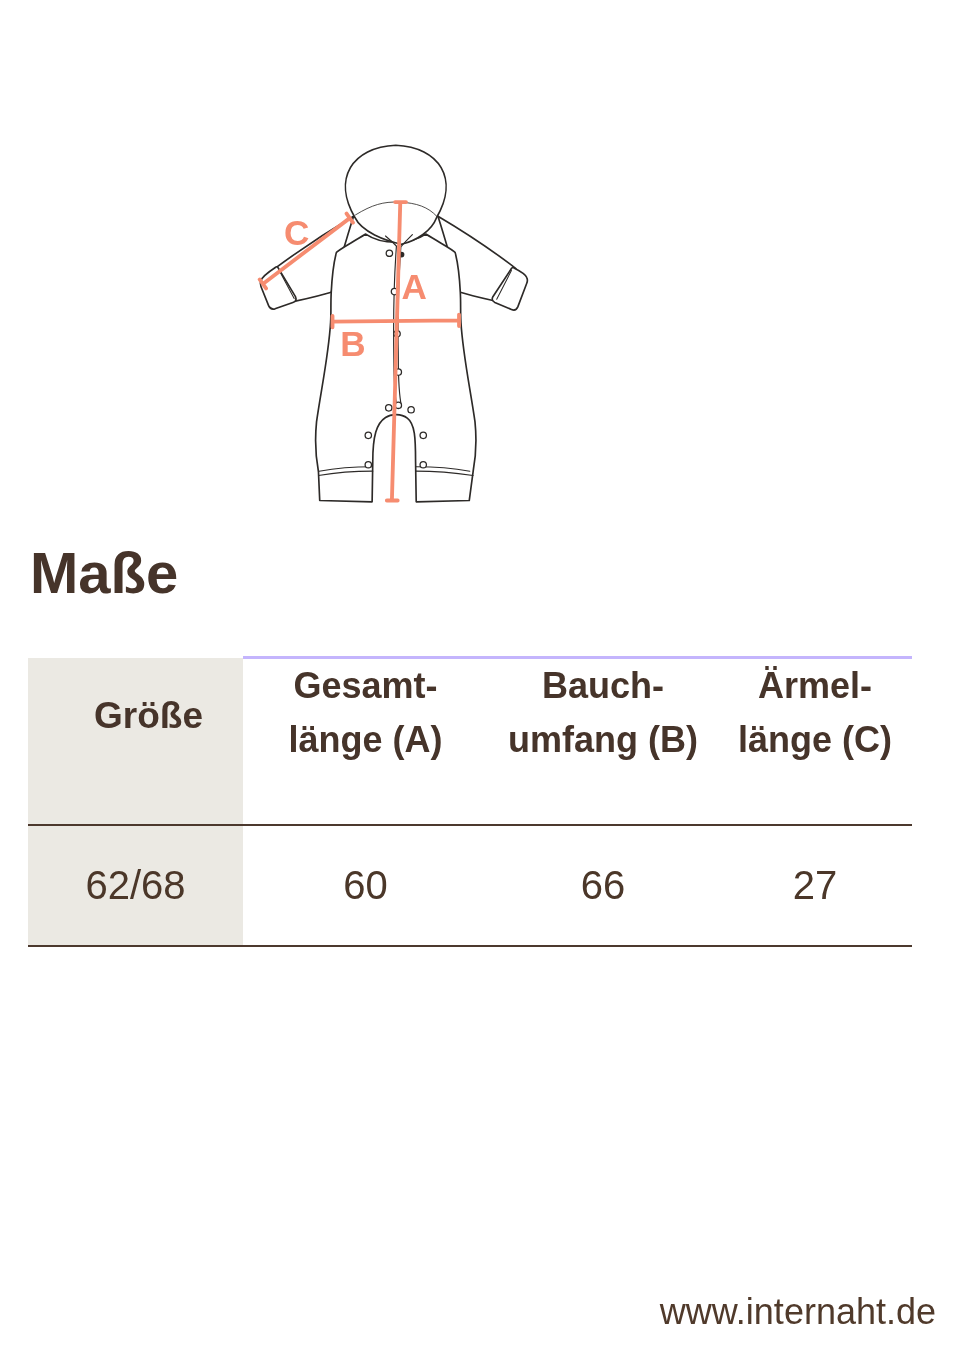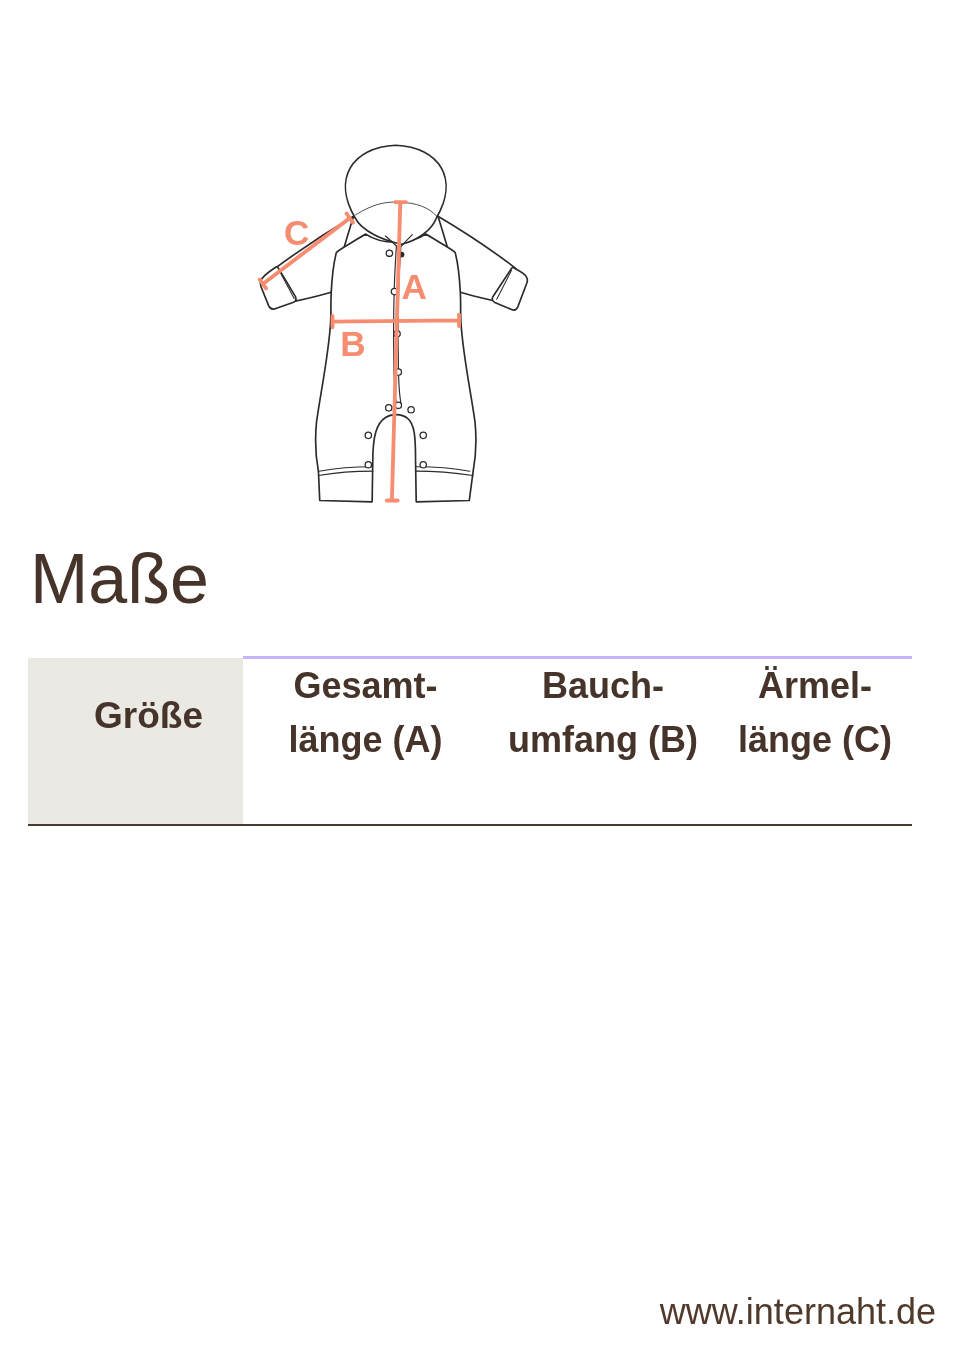--- a/index.html
+++ b/index.html
@@ -2,21 +2,21 @@
 <html><head>
 <meta charset="utf-8">
 <style>
   html,body { margin:0; padding:0; background:#ffffff; }
   .page {
     position:relative; width:964px; height:1350px; background:#ffffff;
     font-family:"Liberation Sans", sans-serif; overflow:hidden;
   }
   .diagram-box { position:absolute; left:252px; top:32px; width:446px; height:592px; }
   .main-title {
-    position:absolute; left:30px; top:544px; font-size:70px; font-weight:normal;
+    position:absolute; left:30px; top:544px; font-size:58px; font-weight:bold;
     color:#46342A; line-height:1; letter-spacing:0px;
   }
   .subtitle {
     position:absolute; right:52px; top:590px; font-size:36px; font-weight:bold;
     color:#46342A; line-height:1;
   }
   .table-wrap { position:absolute; left:28px; top:656px; }
   table.size-table { border-collapse:collapse; table-layout:fixed; width:884px; }
   table.size-table td { text-align:center; padding:0; }
   thead td {
@@ -136,19 +136,25 @@
             <span class="hl">Bauch-</span>
             <span class="hl">umfang (B)</span>
           </td>
           <td>
             <span class="hl">Ärmel-</span>
             <span class="hl">länge (C)</span>
           </td>
         </tr>
       </thead>
       <tbody>
+        <tr>
+          <td class="first-col">62/68</td>
+          <td>60</td>
+          <td>66</td>
+          <td>27</td>
+        </tr>
       </tbody>
     </table>
   </div>
 
   <div class="footer-site">www.internaht.de</div>
 
 </div>
 
 </body></html>

